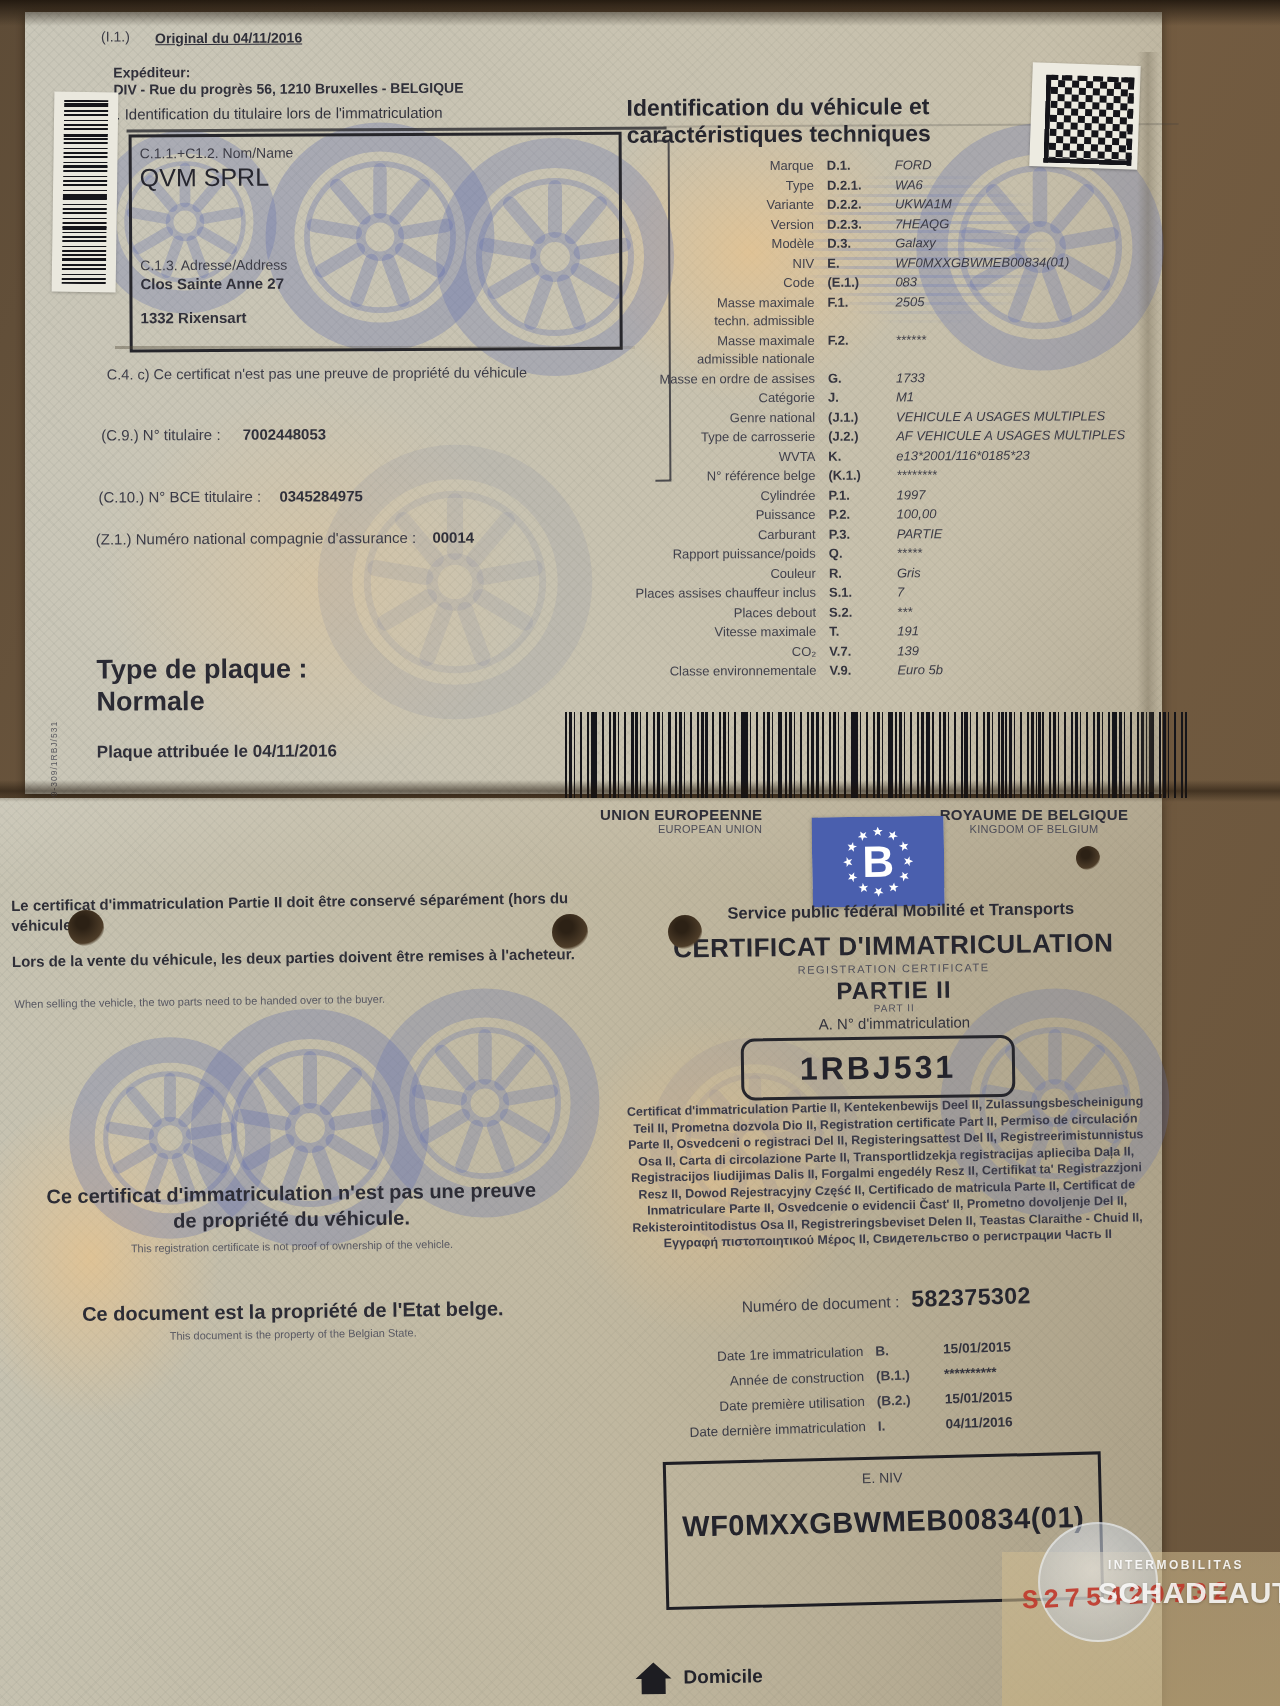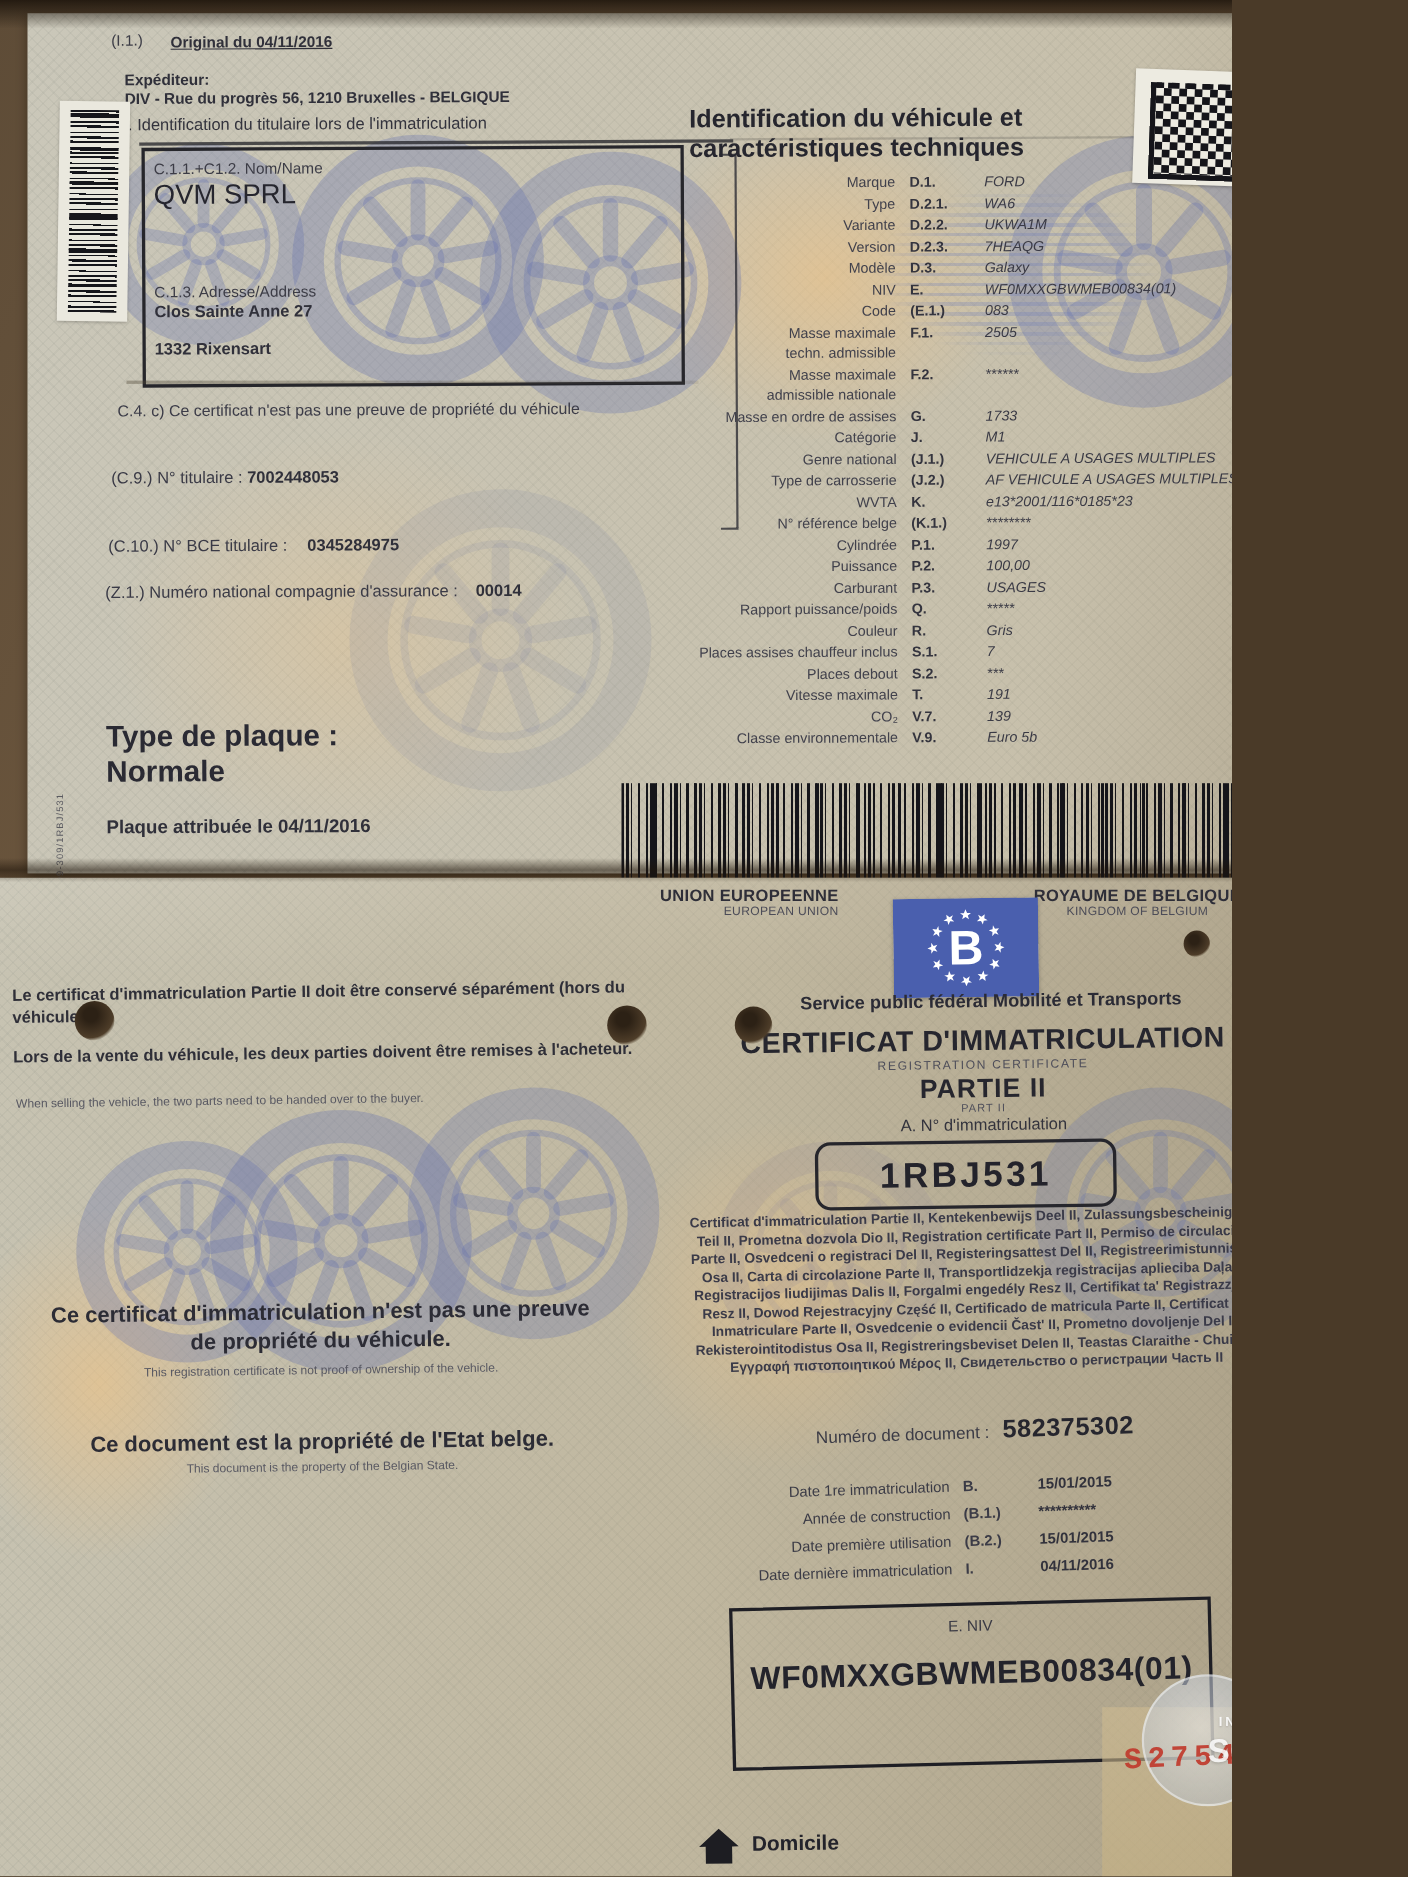--- a/index.html
+++ b/index.html
@@ -1,16 +1,16 @@
 <!DOCTYPE html>
 <html><head>
 <meta charset="utf-8">
 <style>
   html,body{margin:0;padding:0;background:#4a3a28;}
-  #photo{position:relative;width:1120px;height:1706px;overflow:hidden;
+  #photo{position:relative;width:1280px;height:1706px;overflow:hidden;
     background:linear-gradient(115deg,#5e4c37 0%,#755d42 45%,#6a553c 100%);
     font-family:"Liberation Sans",sans-serif;color:#333;}
   .abs{position:absolute;}
   .paper{position:absolute;
     background-color:#c9c6b8;
     background-image:
       repeating-linear-gradient(45deg, rgba(135,140,130,.10) 0 1.5px, transparent 1.5px 7px),
       repeating-linear-gradient(-45deg, rgba(135,140,130,.10) 0 1.5px, transparent 1.5px 7px),
       repeating-linear-gradient(0deg, rgba(255,255,255,.05) 0 2px, rgba(120,120,110,.06) 2px 4px);
     box-shadow:0 3px 10px rgba(25,16,6,.55);}
@@ -193,21 +193,21 @@
         <span class="abs" style="left:8px;top:26px;font-size:25px;font-weight:normal;color:#26262e;">QVM SPRL</span>
         <span class="abs t-sm" style="left:8px;top:120px;">C.1.3. Adresse/Address</span>
         <span class="abs t-sm t-bold" style="left:8px;top:138px;font-size:15px;">Clos Sainte Anne 27</span>
         <span class="abs t-sm t-bold" style="left:8px;top:172px;font-size:15px;">1332 Rixensart</span>
       </div>
       <div class="abs bracket"></div>
 
       <div class="abs" style="left:82px;top:352px;font-size:14.5px;color:#3c3c48;">C.4. c) Ce certificat n'est pas une preuve de propriété du véhicule</div>
       <div class="abs" style="left:76px;top:412px;font-size:15px;color:#3a3a46;">
         <span>(C.9.) N° titulaire :</span>
-        <span class="t-bold" style="margin-left:0;">7002448053</span>
+        <span class="t-bold" style="margin-left:18px;">7002448053</span>
       </div>
       <div class="abs" style="left:73px;top:474px;font-size:15px;color:#3a3a46;">
         <span>(C.10.) N° BCE titulaire :</span>
         <span class="t-bold" style="margin-left:14px;">0345284975</span>
       </div>
       <div class="abs" style="left:70px;top:516px;font-size:15px;color:#3a3a46;">
         <span>(Z.1.) Numéro national compagnie d'assurance :</span>
         <span class="t-bold" style="margin-left:12px;">00014</span>
       </div>
       <div class="abs" style="left:70px;top:640px;font-size:27px;font-weight:bold;color:#2a2a33;">Type de plaque :</div>
@@ -302,21 +302,21 @@
             <span class="tvalue">1997</span>
           </div>
           <div class="trow">
             <span class="tlabel">Puissance</span>
             <span class="tcode">P.2.</span>
             <span class="tvalue">100,00</span>
           </div>
           <div class="trow">
             <span class="tlabel">Carburant</span>
             <span class="tcode">P.3.</span>
-            <span class="tvalue">USAGES</span>
+            <span class="tvalue">PARTIE</span>
           </div>
           <div class="trow">
             <span class="tlabel">Rapport puissance/poids</span>
             <span class="tcode">Q.</span>
             <span class="tvalue">*****</span>
           </div>
           <div class="trow">
             <span class="tlabel">Couleur</span>
             <span class="tcode">R.</span>
             <span class="tvalue">Gris</span>

